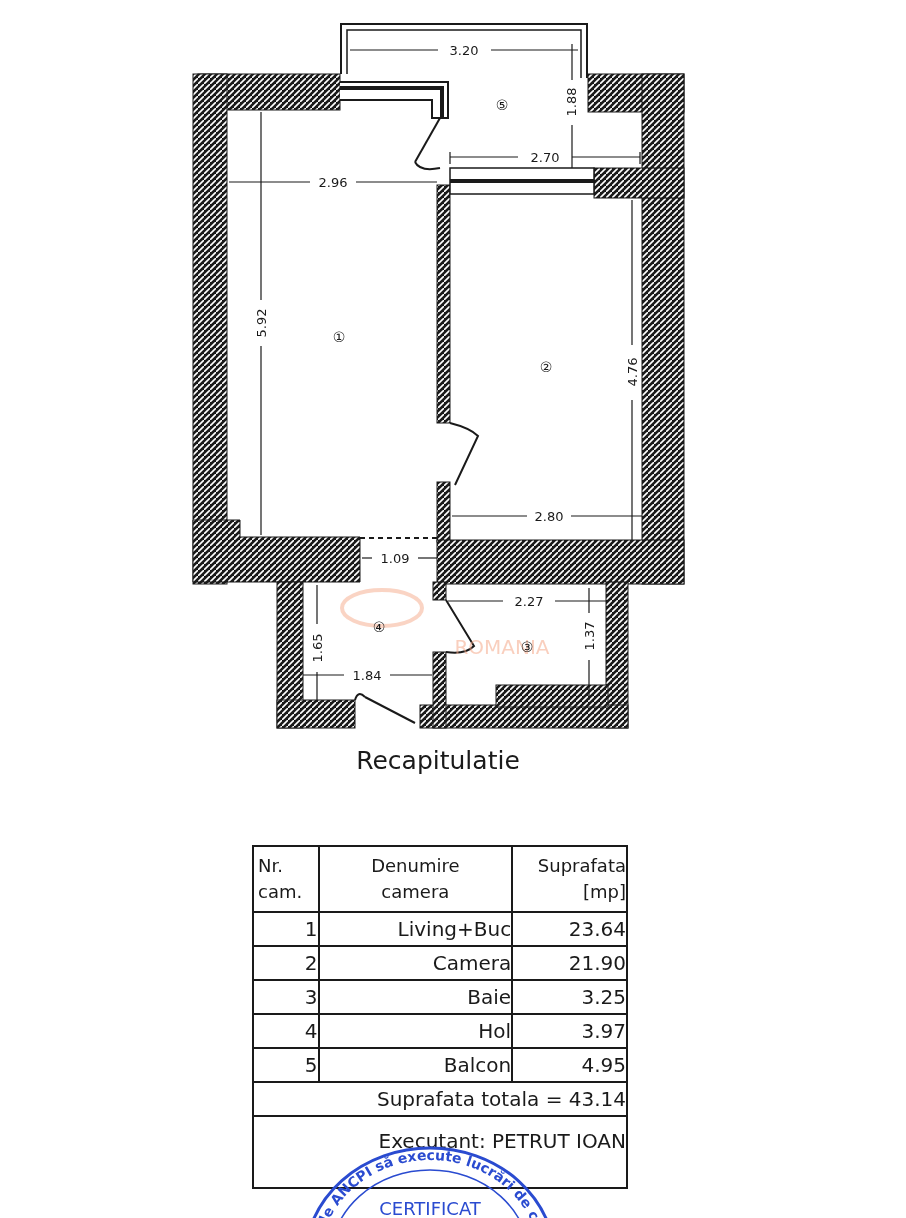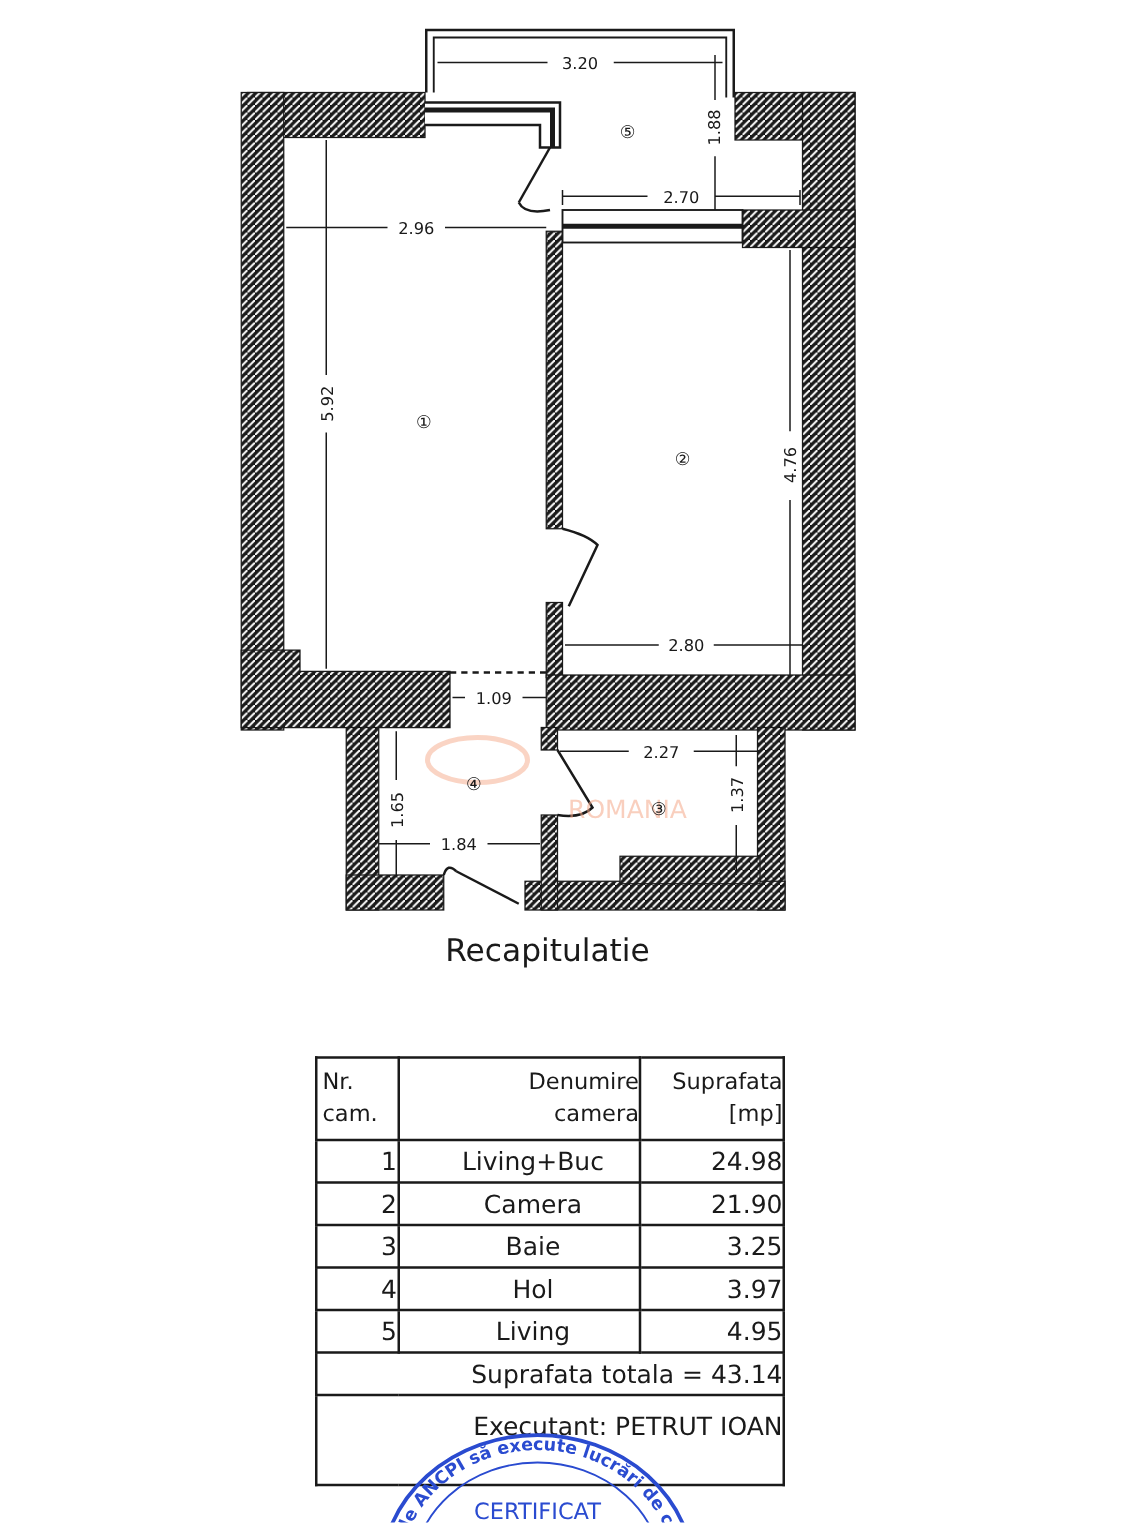--- a/index.html
+++ b/index.html
@@ -6,21 +6,21 @@
   body { width:906px; height:1218px; position:relative; overflow:hidden; font-family:"DejaVu Sans", sans-serif; color:#1a1a1a; }
   #plan { position:absolute; left:0; top:0; width:906px; height:760px; }
   .dim { font-family:"DejaVu Sans", sans-serif; font-size:13px; fill:#1a1a1a; }
   .roomnum { font-family:"DejaVu Sans", sans-serif; font-size:14px; fill:#1a1a1a; }
   #title { position:absolute; left:0; width:876px; top:746px; text-align:center; font-size:25px; }
   table#recap { position:absolute; left:252px; top:845px; width:376px; border-collapse:collapse; font-size:20px; }
   #recap td { border:2px solid #1a1a1a; text-align:right; padding:0; height:32px; }
   #recap .hdr td { height:64px; font-size:18px; line-height:26px; }
   #recap .hdr td.nr { text-align:left; padding-left:4px; }
   #recap td.c1 { width:64px;margin-left:16px; }
-  #recap td.c2 { width:186px; text-align:center; padding-left:22px; }
+  #recap td.c2 { width:186px; text-align:right; padding-left:22px; }
   #recap td.c3 { width:120px; }
   #recap tr.exec td { height:58px; vertical-align:top; padding-top:12px; }
   #stamp { position:absolute; left:300px; top:1140px; width:260px; height:200px; pointer-events:none; }
   .wm { font-family:"DejaVu Sans", sans-serif; fill:#f5a98a; opacity:0.55; }
 </style>
 </head>
 <body>
 
 <svg id="plan" viewBox="0 0 906 760" xmlns="http://www.w3.org/2000/svg">
   <defs>
@@ -131,46 +131,46 @@
   <text class="roomnum" x="379" y="632" text-anchor="middle" font-size="18">④</text>
   <text class="roomnum" x="502" y="110" text-anchor="middle" font-size="18">⑤</text>
 </svg>
 
 <div id="title">Recapitulatie</div>
 
 <table id="recap">
   <tbody>
       <tr class="hdr">
     <td class="c1 nr"><span>Nr.</span><br><span>cam.</span></td>
-    <td class="c2" style="text-align:right;padding-left:0"><span>Denumire</span><br><span>camera</span></td>
+    <td class="c2" style="text-align:center;padding-left:0"><span>Denumire</span><br><span>camera</span></td>
     <td class="c3"><span>Suprafata</span><br><span>[mp]</span></td>
   </tr>
   <tr>
     <td class="c1">1</td>
     <td class="c2">Living+Buc</td>
-    <td class="c3">24.98</td>
+    <td class="c3">23.64</td>
   </tr>
   <tr>
     <td class="c1">2</td>
     <td class="c2">Camera</td>
     <td class="c3">21.90</td>
   </tr>
   <tr>
     <td class="c1">3</td>
     <td class="c2">Baie</td>
     <td class="c3">3.25</td>
   </tr>
   <tr>
     <td class="c1">4</td>
     <td class="c2">Hol</td>
     <td class="c3">3.97</td>
   </tr>
   <tr>
     <td class="c1">5</td>
-    <td class="c2">Living</td>
+    <td class="c2">Balcon</td>
     <td class="c3">4.95</td>
   </tr>
   <tr>
     <td colspan="3">Suprafata totala = 43.14</td>
   </tr>
   <tr class="exec">
     <td colspan="3">Executant: PETRUT IOAN</td>
   </tr>
 </tbody>
   </table>

